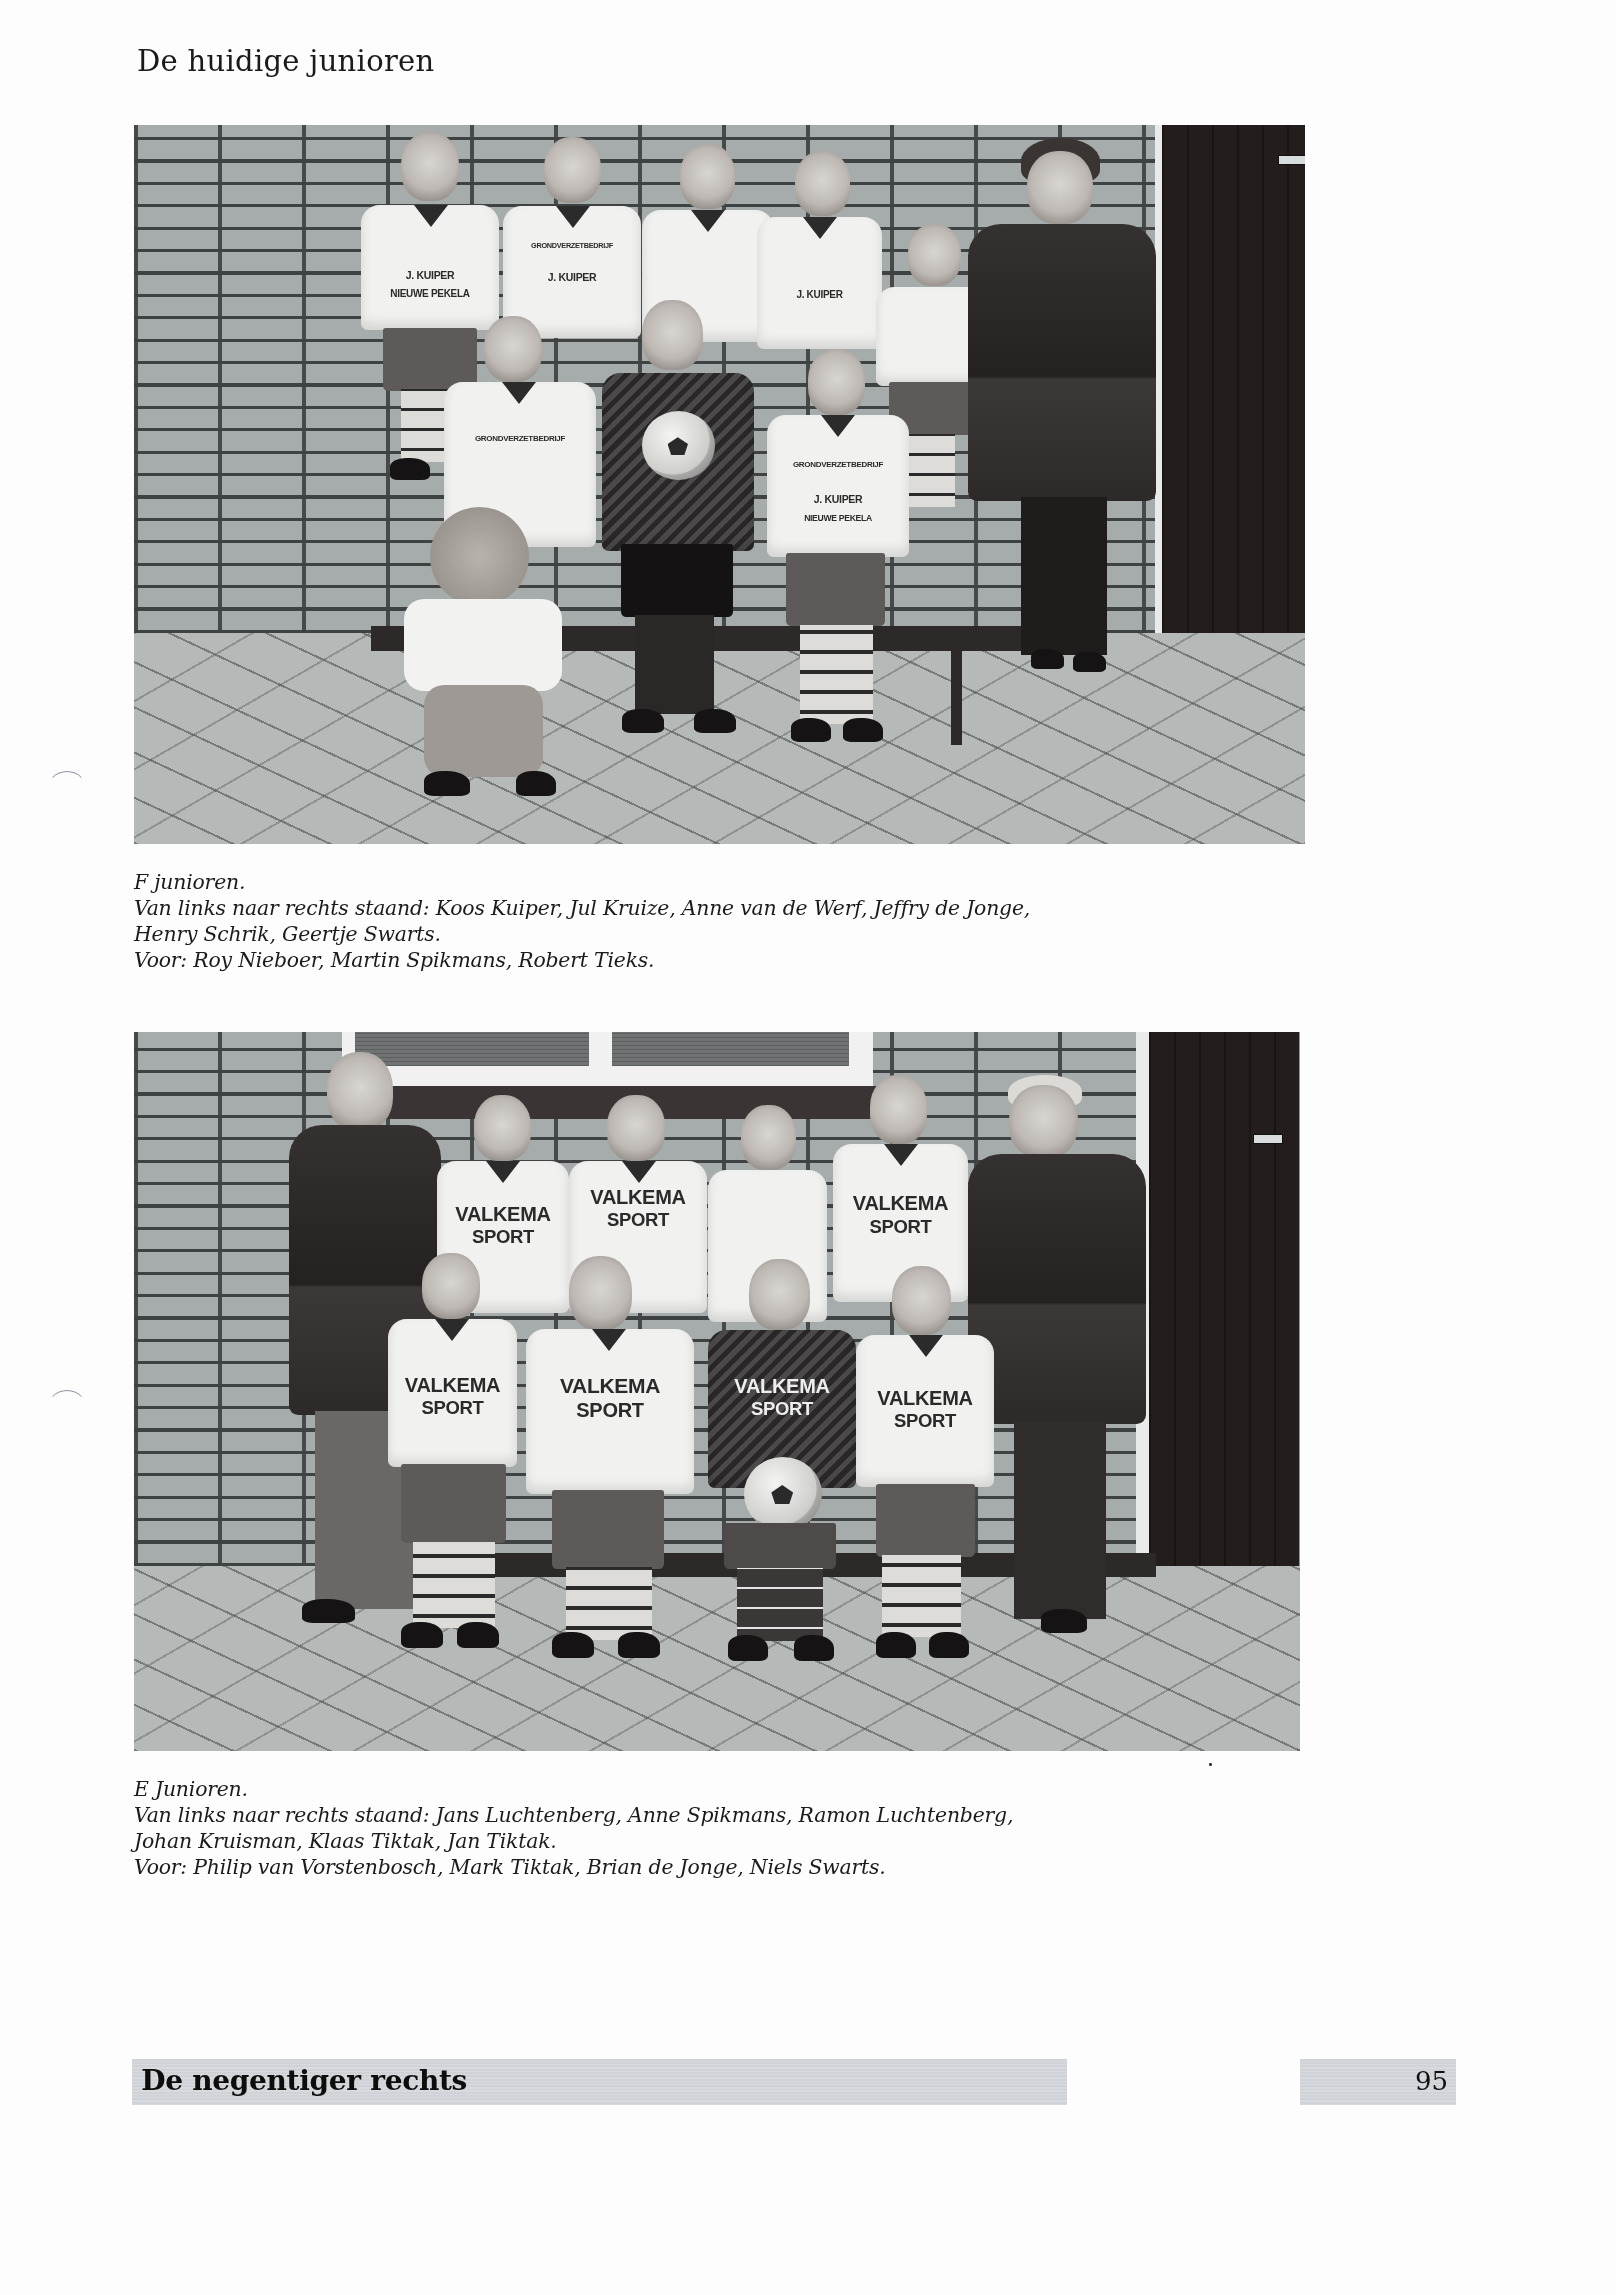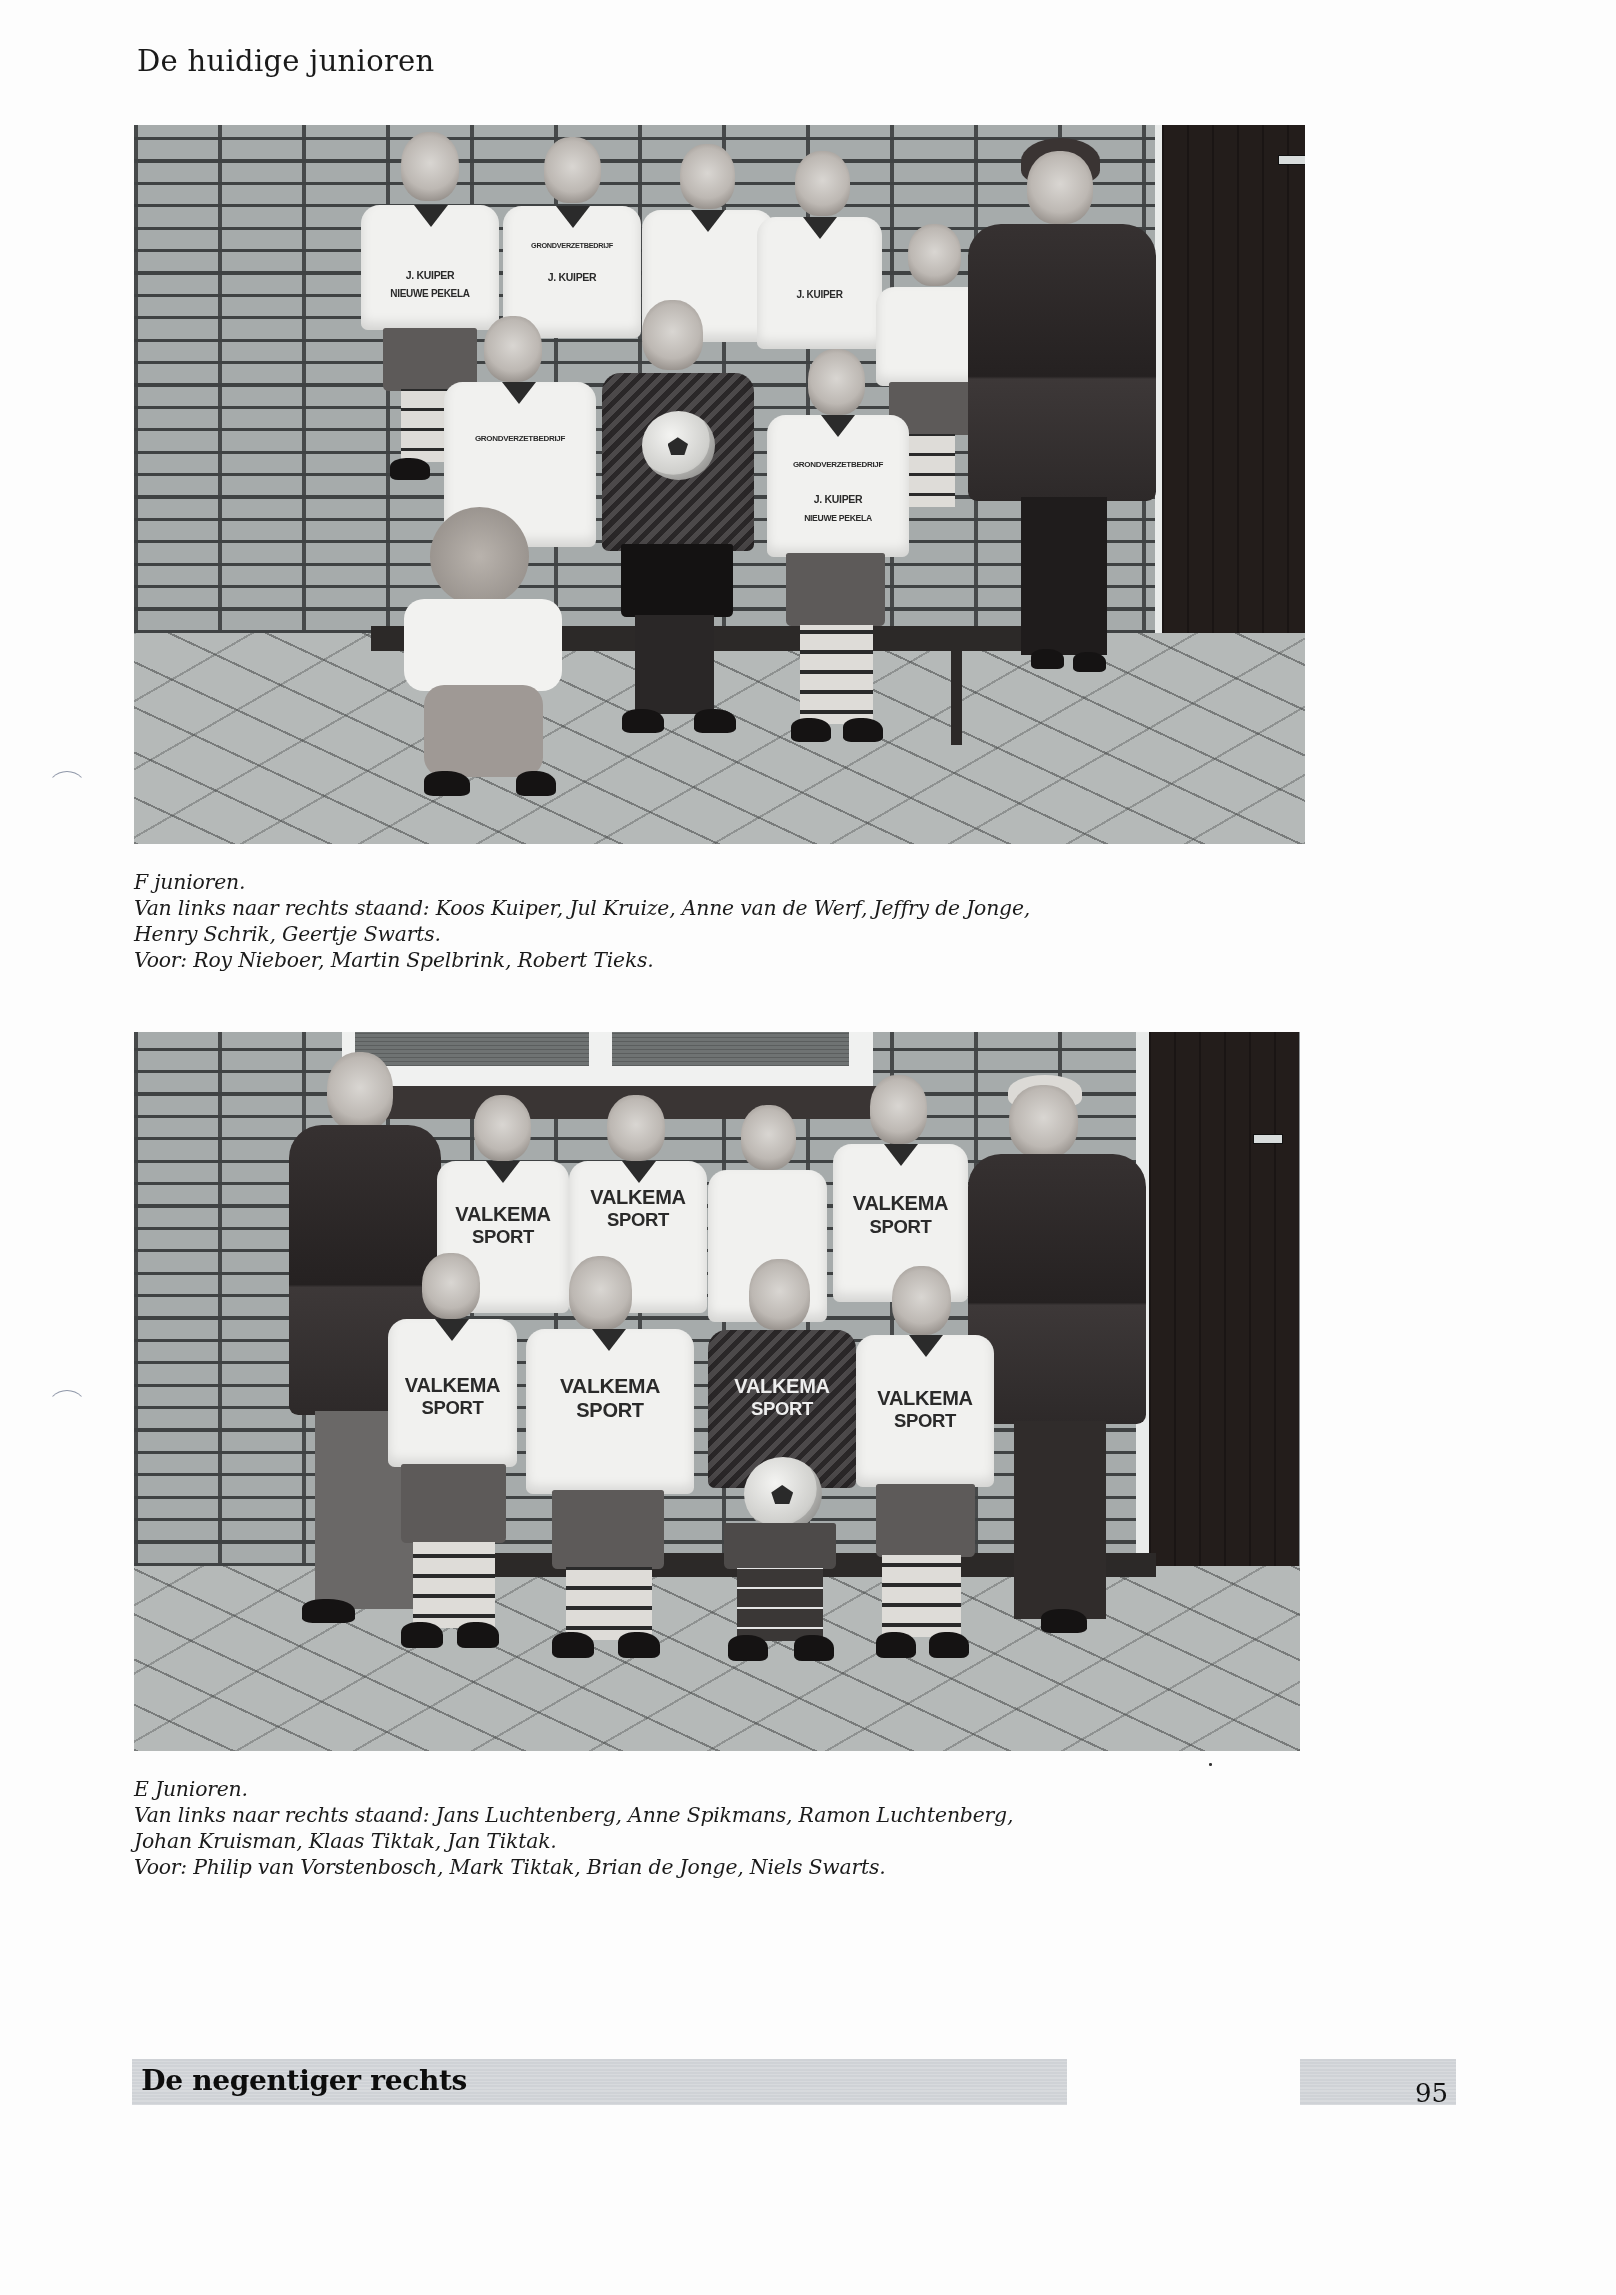--- a/index.html
+++ b/index.html
@@ -95,21 +95,21 @@
     background-color: #cfd2d6;
     background-image: repeating-linear-gradient(0deg, rgba(255,255,255,0.18) 0 1.3px, transparent 1.3px 3.3px);
   }
   .footer-title {
     position: absolute; left: 9.2px; top: 5.3px;
     font-family: "DejaVu Serif", serif; font-weight: bold; font-size: 28px; color: #0d0d0d;
     letter-spacing: -0.3px;
   }
   .page-number {
     position: absolute; right: 8px; top: 6.6px;
-    font-family: "DejaVu Serif", serif; font-size: 26px; color: #111; margin-top: 12px;
+    font-family: "DejaVu Serif", serif; font-size: 26px; color: #111;
   }
   .speck { position:absolute; width:2.6px; height:2.6px; background:#333; border-radius:50%; }
 </style>
 </head>
 <body>
 
 <div class="running-head">De huidige junioren</div>
 
 <div class="margin-arc" style="left:46px; top:771px;"></div>
 <div class="margin-arc" style="left:46px; top:1390px;"></div>
@@ -207,21 +207,21 @@
     <div class="legs" style="left:20px; top:178px; width:119px; height:92px; background:#9f9995; background-image:none; border-radius:20px;"></div>
     <div class="shoe" style="left:20px; top:264px; width:46px; height:25px;"></div>
     <div class="shoe" style="left:112px; top:264px; width:40px; height:25px;"></div>
   </div>
 </div>
 
 <div class="caption" style="top:869px;">
   <div>F junioren.</div>
   <div>Van links naar rechts staand: Koos Kuiper, Jul Kruize, Anne van de Werf, Jeffry de Jonge,</div>
   <div>Henry Schrik, Geertje Swarts.</div>
-  <div>Voor: Roy Nieboer, Martin Spelbrink, Robert Tieks.</div>
+  <div>Voor: Roy Nieboer, Martin Spikmans, Robert Tieks.</div>
 </div>
 
 <div class="photo" style="left:134px; top:1032px; width:1166px; height:719px;" title="Black-and-white team photo: eight young players and two adult men standing in front of a brick wall with a window and a dark door; the goalkeeper in front holds a football.">
   <div class="brick" style="left:0; top:0; width:1002px; height:534px;"></div>
   <div class="window" style="left:208px; top:0; width:531px; height:54px;">
     <div class="pane" style="left:13px; top:0; width:234px; height:34px;"></div>
     <div class="pane" style="left:270px; top:0; width:237px; height:34px;"></div>
   </div>
   <div class="sill" style="left:201px; top:54px; width:547px; height:33px;"></div>
   <div class="door-gap" style="left:1002px; top:0; width:13px; height:560px;"></div>

